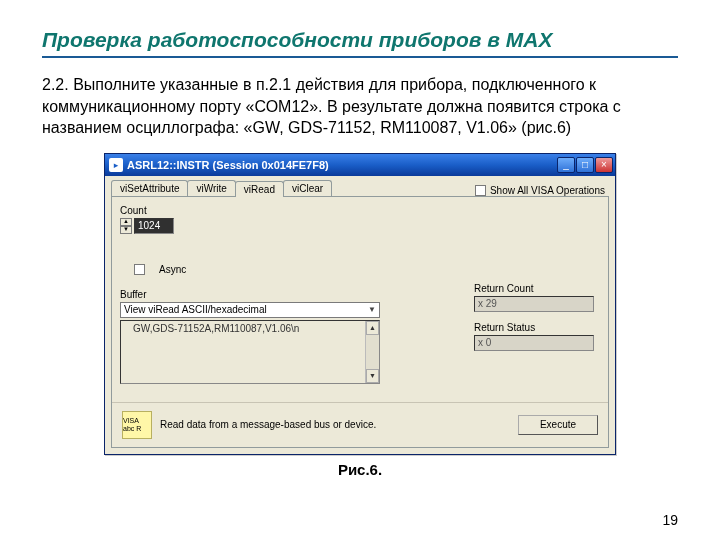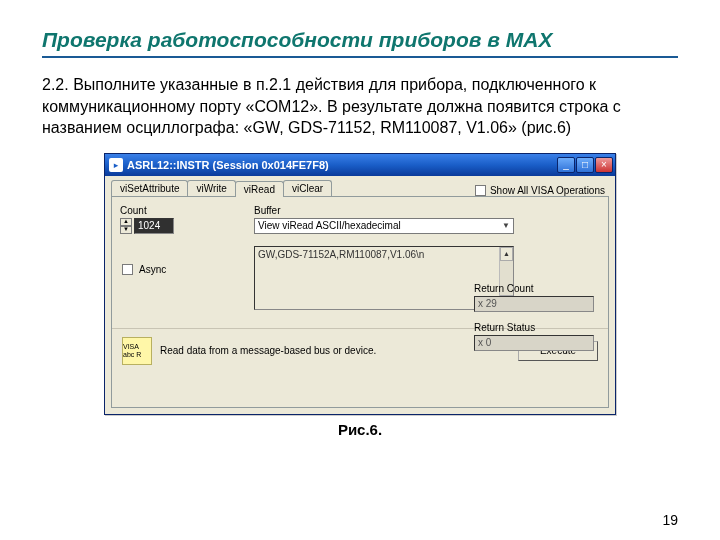--- a/index.html
+++ b/index.html
@@ -123,21 +123,21 @@
   }
 
   .panel {
     margin: 0 6px 6px 6px;
     border: 1px solid #919b9c;
     background: #ece9d8;
     padding: 8px 8px 10px 8px;
     min-height: 212px;
     position: relative;
   }
-  .row1 { display: flex; gap: 14px; align-items: flex-start; }
+  .row1 { display: flex; gap: 14px; align-items: flex-start; flex-direction: column; }
   .col-left { width: 120px; }
   .col-right { flex: 1; }
   .lbl { font-size: 10px; color: #000; margin-bottom: 2px; display: block; }
   .count-wrap { display: flex; align-items: flex-start; }
   .spin { display: flex; flex-direction: column; margin-right: 2px; }
   .spinbtn {
     width: 12px; height: 8px;
     border: 1px solid #7a7a7a;
     background: #ece9d8;
     font-size: 6px; line-height: 5px;
@@ -160,40 +160,40 @@
     padding: 0 3px;
     font-size: 10px;
     cursor: pointer;
     justify-content: space-between;
   }
   .buffer-sel .chev { font-size: 8px; color: #444; }
   .textarea {
     width: 260px; height: 64px;
     border: 1px inset #888;
     background: #ece9d8;
-    margin-top: 12px;
-    padding: 2px 3px;
+    margin-top: 2px;
+    padding: 2px 12px;
     font-size: 10px;
     color: #333;
     position: relative;
   }
   .textarea .scroll {
     position: absolute; right: 0; top: 0; bottom: 0; width: 14px;
     background: #e2dfcf;
     border-left: 1px solid #bbb;
   }
   .textarea .sbtn {
     height: 14px; background: #ece9d8;
     border: 1px solid #aaa; font-size: 7px;
     display: flex; align-items: center; justify-content: center;
   }
   .async {
-    display: flex; align-items: center; gap: 6px;
-    font-size: 10px;
-    margin-top: 30px; margin-left: 2px;
+    display: flex; align-items: center; gap: 14px;
+    font-size: 10px;
+    margin-top: 30px; margin-left: 14px;
   }
   .rcol {
     position: absolute; right: 14px; top: 86px;
     width: 120px;
     margin-left: 43px;
   }
   .rofield {
     width: 100%; height: 16px;
     border: 1px inset #888;
     background: #d8d5c8;

